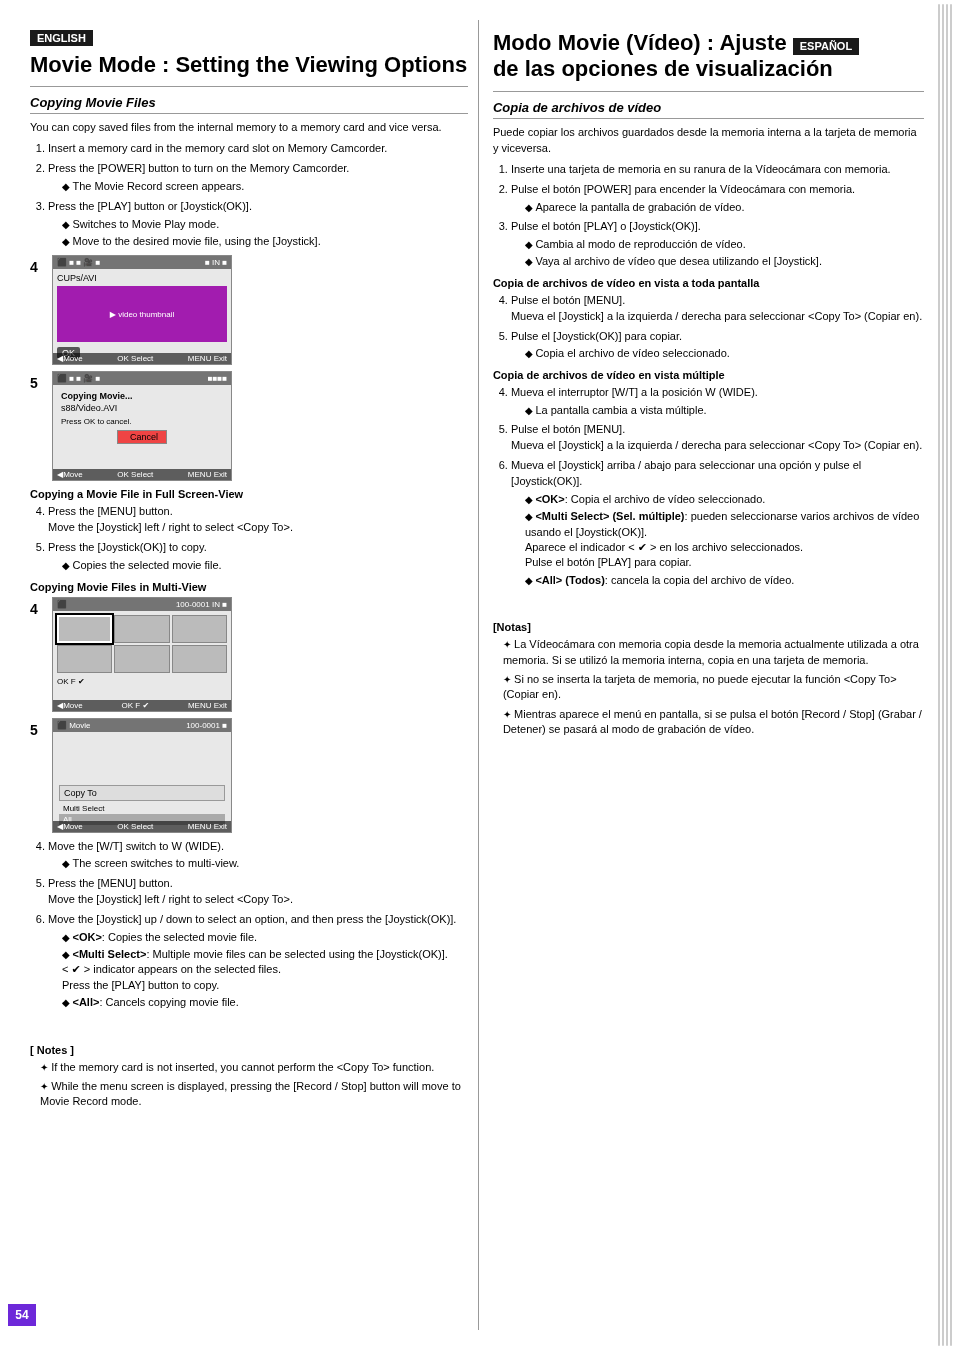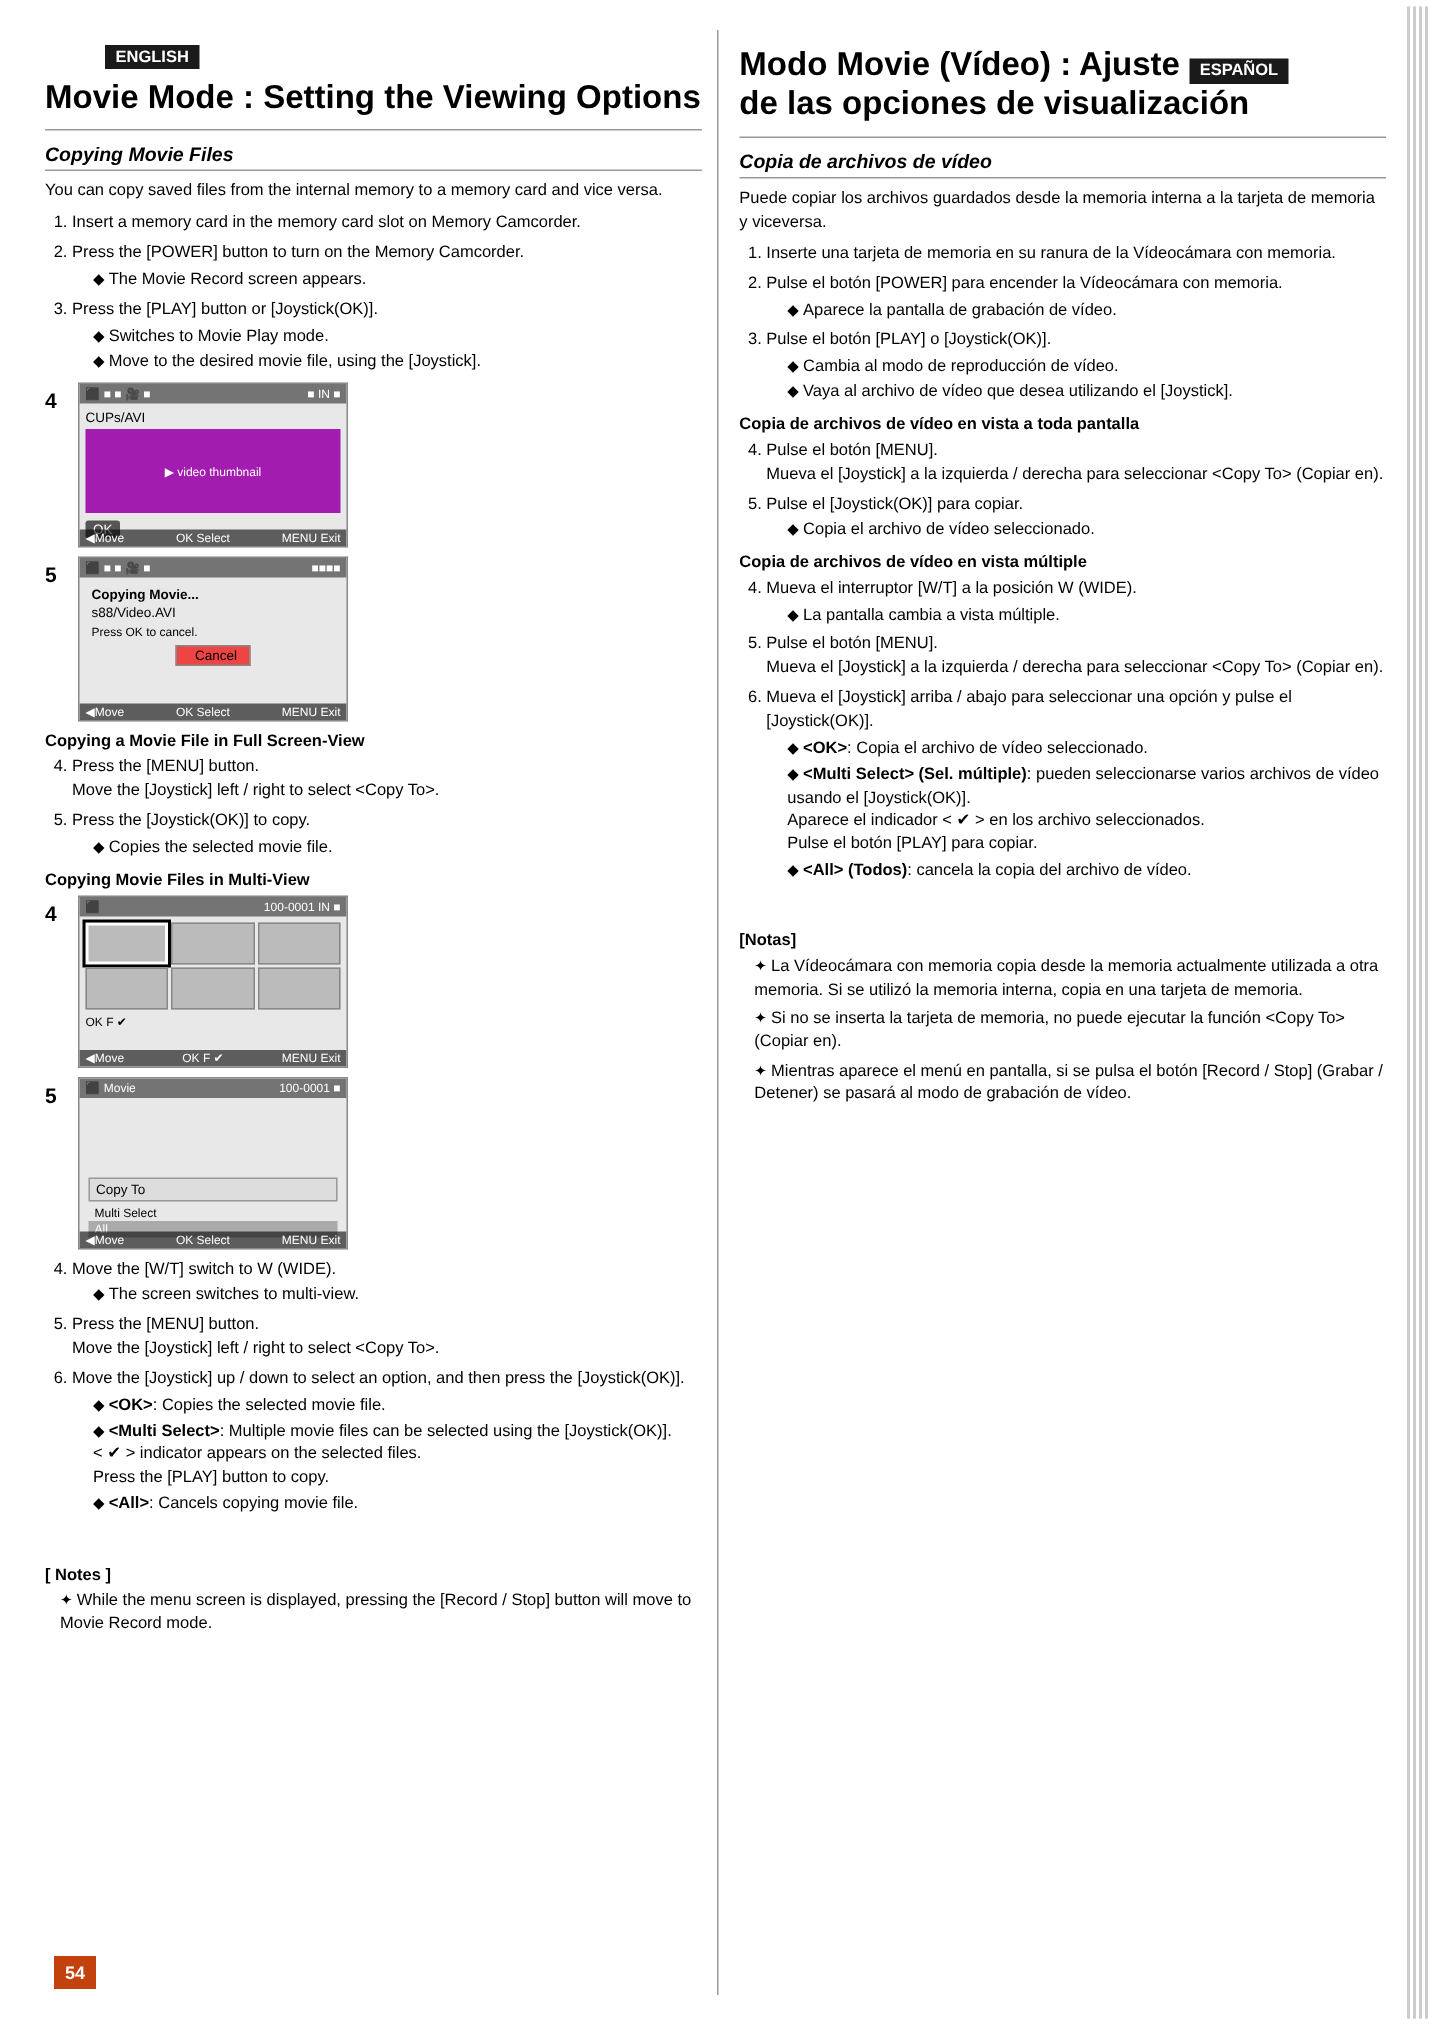--- a/index.html
+++ b/index.html
@@ -51,21 +51,20 @@
     
     .right-col {
       width: 466px;
       padding: 10px 10px 10px 14px;
     }
     
     .section-header-english {
       display: flex;
       align-items: center;
       margin-bottom: 6px;
-      margin-left: 40px;
     }
     .english-badge {
       background: #1a1a1a;
       color: #fff;
       font-weight: bold;
       font-size: 11px;
       padding: 2px 7px;
       margin-right: 0;
       display: inline-block;
     }
@@ -125,24 +124,24 @@
       font-size: 11px;
       margin-bottom: 4px;
       margin-top: 33px;
     }
     ul.notes { list-style: none; padding-left: 10px; }
     ul.notes li { margin-bottom: 4px; line-height: 1.4; }
     ul.notes li::before { content: "✦ "; font-size: 10px; }
     .page-num-box {
       position: absolute;
       bottom: 24px;
-      left: 36px;
+      left: 8px;
       width: 28px;
       height: 22px;
-      background: #c2410c;
+      background: #6d28d9;
       color: #fff;
       display: flex;
       align-items: center;
       justify-content: center;
       font-size: 12px;
       font-weight: bold;
     }
     .screen-group {
       display: flex;
       flex-direction: row;
@@ -383,20 +382,21 @@
             <li><strong>&lt;OK&gt;</strong>: Copies the selected movie file.</li>
             <li><strong>&lt;Multi Select&gt;</strong>: Multiple movie files can be selected using the [Joystick(OK)].<br>&lt; ✔ &gt; indicator appears on the selected files.<br>Press the [PLAY] button to copy.</li>
             <li><strong>&lt;All&gt;</strong>: Cancels copying movie file.</li>
           </ul>
         </li>
       </ol>
 
       <div class="notes-box">
         <div class="notes-title">[ Notes ]</div>
         <ul class="notes">
+          <li>If the memory card is not inserted, you cannot perform the &lt;Copy To&gt; function.</li>
           <li>While the menu screen is displayed, pressing the [Record / Stop] button will move to Movie Record mode.</li>
         </ul>
       </div>
 
       <div class="page-num-box">54</div>
 
     </div>
 
     <div class="right-col">
 

